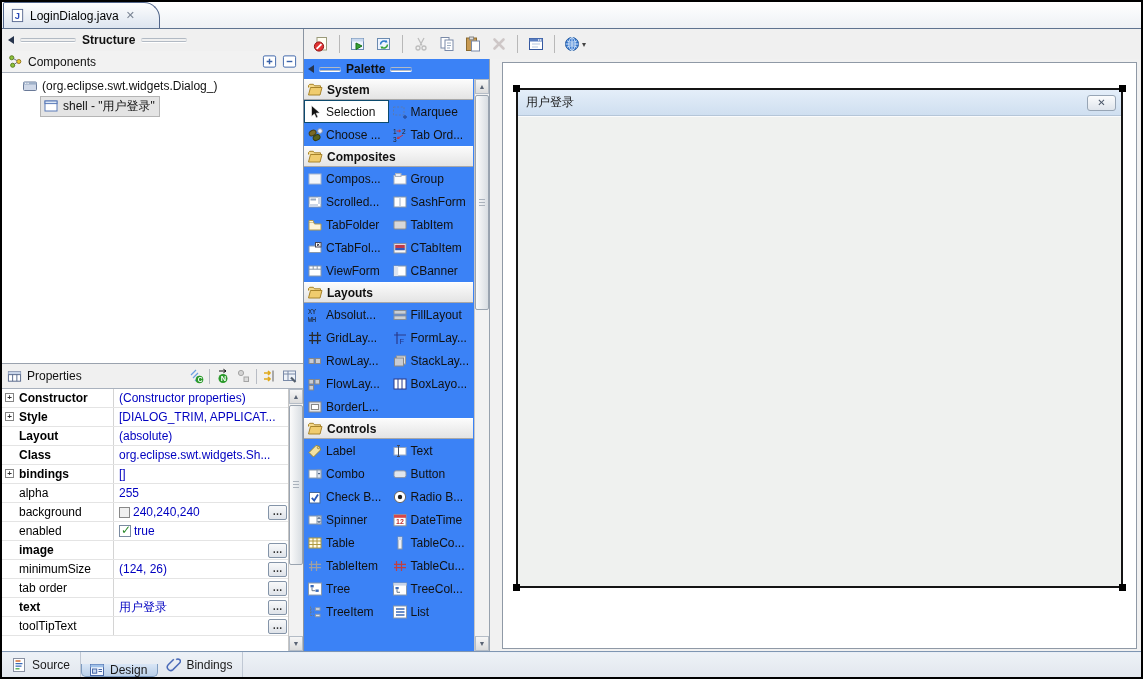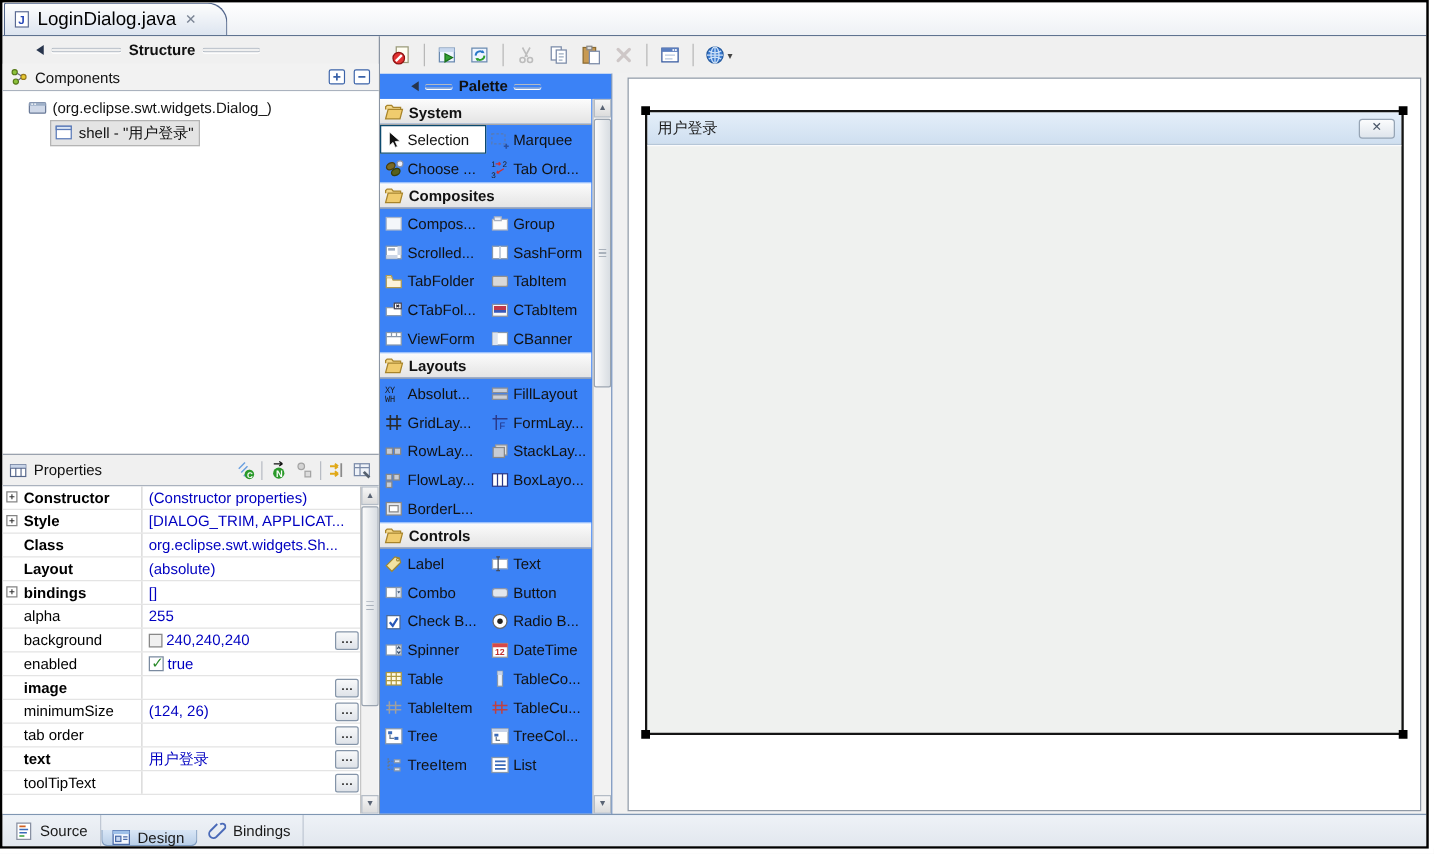--- a/index.html
+++ b/index.html
@@ -4,32 +4,32 @@
 <style>
   * { box-sizing: border-box; margin: 0; padding: 0; }
   html,body { background:#fff; }
   body { font-family:"Liberation Sans","DejaVu Sans",sans-serif; font-size:12px; color:#111; }
   .frame { width:1143px; height:679px; border:2px solid #000; display:flex; flex-direction:column; background:#f0f0f0; overflow:hidden; }
 
   
   .tabbar { height:27px; background:linear-gradient(#ffffff,#eef1f5); border-bottom:1px solid #5f7390; display:flex; align-items:flex-end; flex:0 0 auto; }
   .etab { height:26px; display:inline-flex; align-items:center; gap:5px; padding:0 24px 0 5px; margin-left:1px;
           background:linear-gradient(#fdfdfd,#dde5f0); border:1px solid #51658a; border-bottom:none; border-radius:2px 16px 0 0; }
-  .etab .label { font-size:15px; color:#000; }
+  .etab .label { font-size:12px; color:#000; }
   .etab .close { color:#7a8494; font-size:11px; font-weight:bold; cursor:default; margin-left:2px; }
 
   
   .banner { height:26px; line-height:25px; padding-left:3px; flex:0 0 auto;
             font-family:"Liberation Mono","DejaVu Sans Mono",monospace; font-weight:bold; font-size:17px; color:#0009c0; background:#f0f0f0; }
 
   
   .main { flex:1; display:flex; min-height:0; }
   .leftcol { width:302px; flex:0 0 auto; display:flex; flex-direction:column; border-right:1px solid #8a94a2; background:#f0f0f0; min-height:0; }
 
-  .panel-header { height:22px; display:flex; align-items:center; padding:0 6px; gap:6px; flex:0 0 auto;margin-left:21px; }
+  .panel-header { height:22px; display:flex; align-items:center; padding:0 6px; gap:6px; flex:0 0 auto; }
   .collapse-arrow { width:0; height:0; border-top:4px solid transparent; border-bottom:4px solid transparent; border-right:6px solid #27344c; flex:0 0 auto; }
   .sash { height:4px; border-top:1px solid #b2bac4; border-bottom:1px solid #b2bac4; box-shadow:0 1px 0 #fff; border-radius:2px; }
   .sash.l { width:56px; } .sash.r { width:46px; }
   .panel-header .ptitle { font-weight:bold; font-size:12px; }
 
   .components-bar { height:22px; display:flex; align-items:center; gap:5px; padding:0 6px 0 5px; border-bottom:1px solid #aab2be; background:#f2f2f2; flex:0 0 auto;}
   .components-bar .grow { flex:1; }
   .mini-btn { width:15px; height:14px; display:inline-flex; align-items:center; justify-content:center; }
   .mini-btn svg { width:14px; height:13px; }
 
@@ -263,32 +263,32 @@
                 <div class="plabel bold">
                   <span class="expander">+</span>
                   <span>Style</span>
                 </div>
                 <div class="pvalue">
                   <span>[DIALOG_TRIM, APPLICAT...</span>
                 </div>
               </div>
               <div class="prow">
                 <div class="plabel bold">
+                  <span>Layout</span>
+                </div>
+                <div class="pvalue">
+                  <span>(absolute)</span>
+                </div>
+              </div>
+              <div class="prow">
+                <div class="plabel bold">
                   <span>Class</span>
                 </div>
                 <div class="pvalue">
                   <span>org.eclipse.swt.widgets.Sh...</span>
-                </div>
-              </div>
-              <div class="prow">
-                <div class="plabel bold">
-                  <span>Layout</span>
-                </div>
-                <div class="pvalue">
-                  <span>(absolute)</span>
                 </div>
               </div>
               <div class="prow">
                 <div class="plabel bold">
                   <span class="expander">+</span>
                   <span>bindings</span>
                 </div>
                 <div class="pvalue">
                   <span>[]</span>
                 </div>

